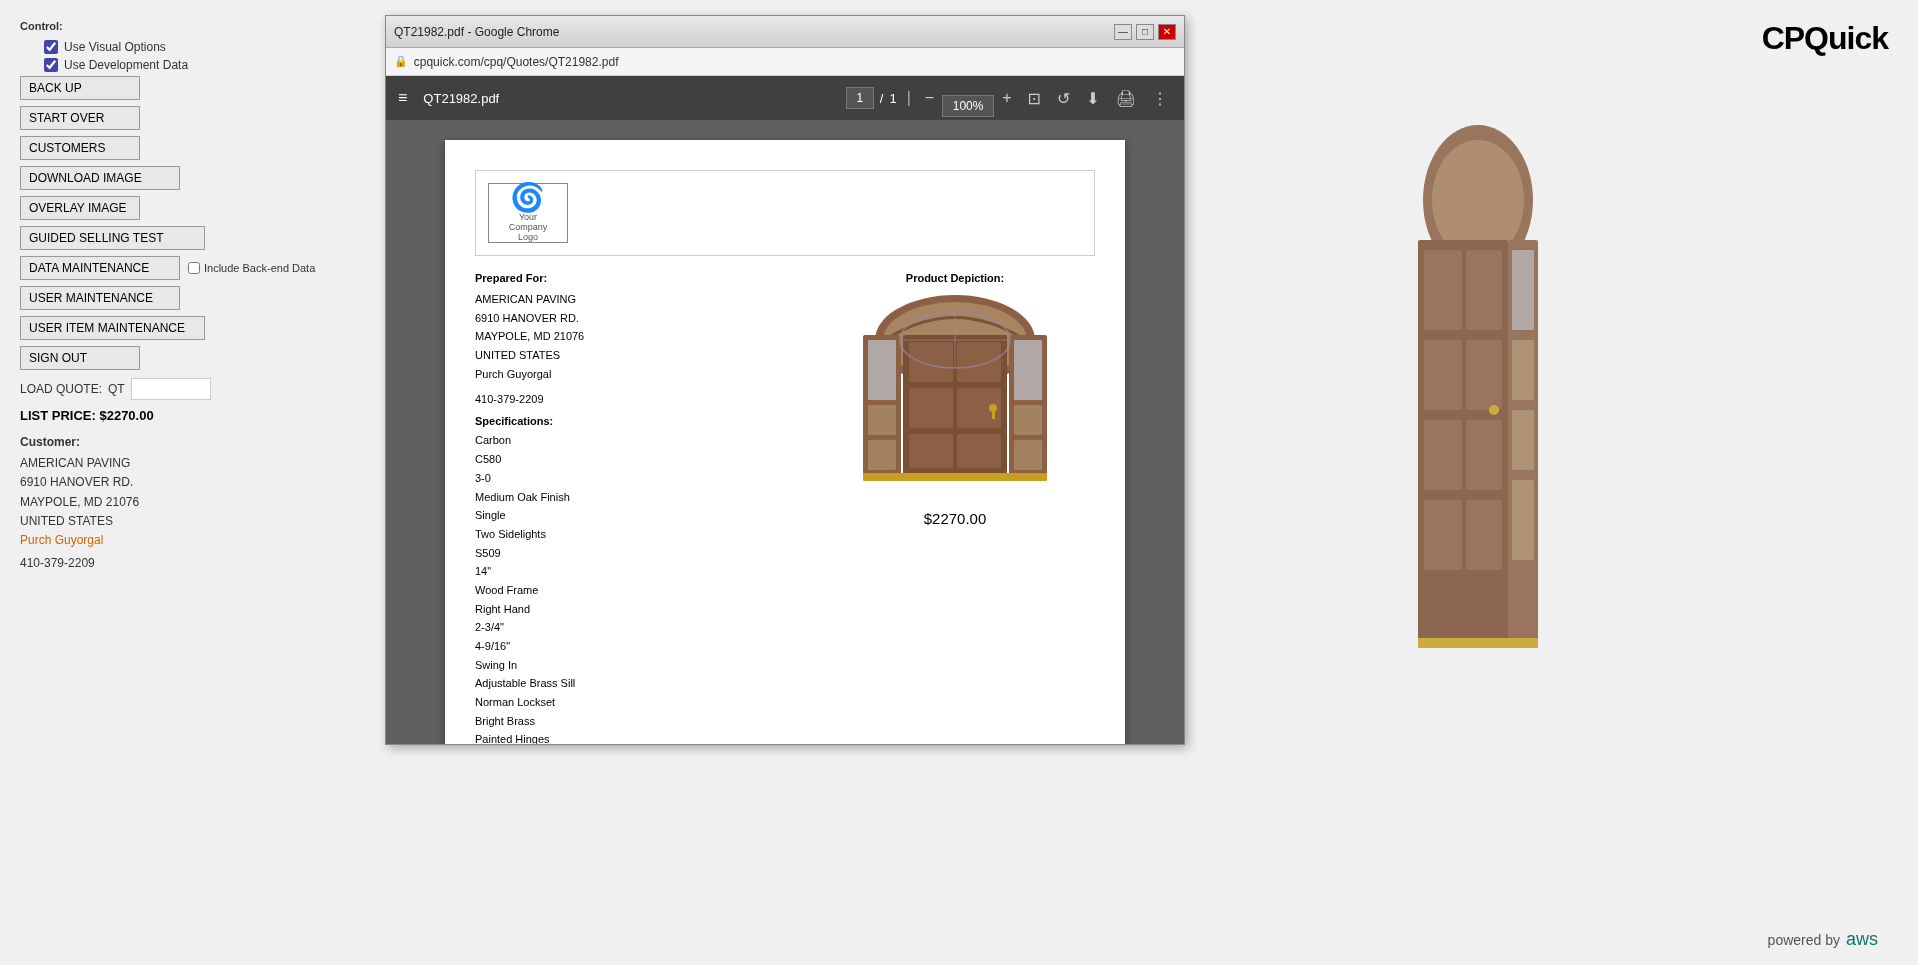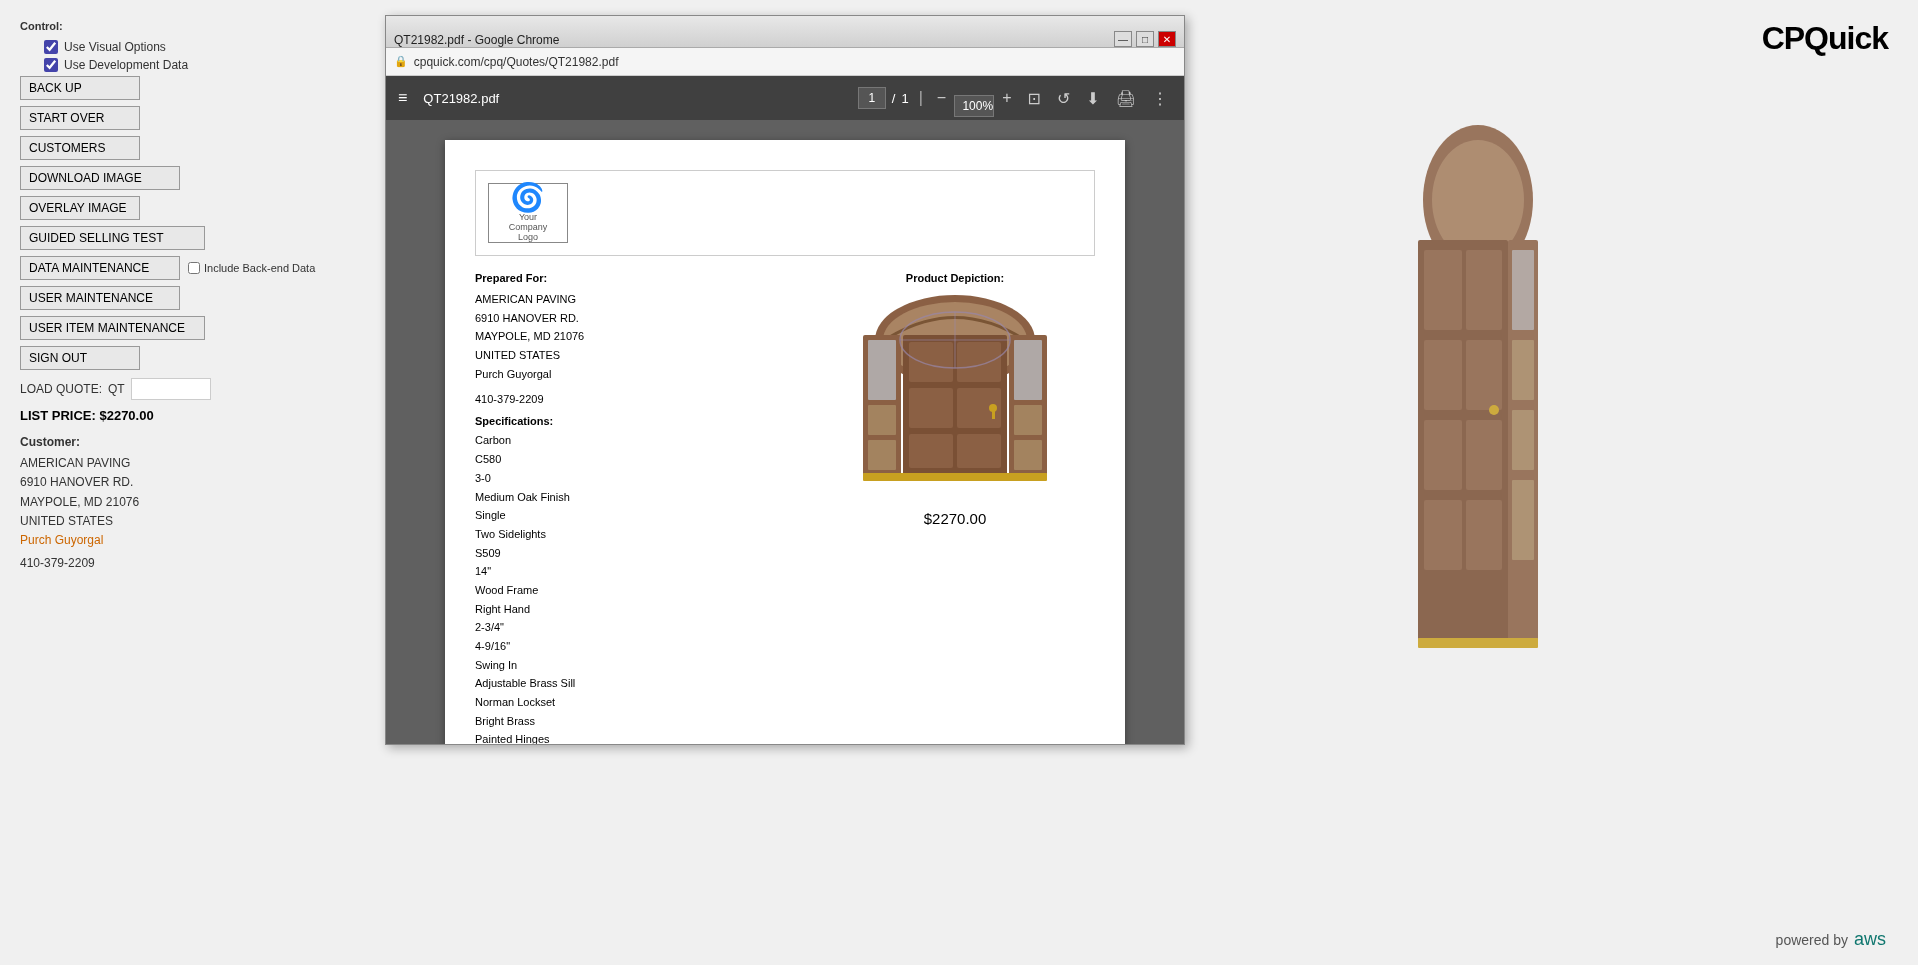--- a/index.html
+++ b/index.html
@@ -22,21 +22,21 @@
       color: #000;
       letter-spacing: -1px;
     }
     .brand-logo span.cp { color: #000; }
     .brand-logo span.quick { color: #000; }
 
     
     .aws-footer {
       position: absolute;
       bottom: 15px;
-      right: 32px;
+      right: 40px;
       font-size: 14px;
       color: #555;
       display: flex;
       align-items: center;
       gap: 6px;
     }
     .aws-smile {
       color: #0f766e;
       font-size: 18px;
     }
@@ -152,21 +152,21 @@
       border: 1px solid #888;
       box-shadow: 3px 3px 10px rgba(0,0,0,0.3);
       display: flex;
       flex-direction: column;
     }
 
     .browser-titlebar {
       background: linear-gradient(to bottom, #e8e8e8, #d0d0d0);
       height: 32px;
       display: flex;
-      align-items: flex-end;
+      align-items: center;
       padding: 0 8px;
       border-bottom: 1px solid #aaa;
       gap: 8px;
     }
     .browser-title-text {
       font-size: 12px;
       color: #222;
       flex: 1;
     }
     .browser-controls {
@@ -223,27 +223,27 @@
       height: 22px;
       background: #555;
       border: 1px solid #777;
       color: #fff;
       font-size: 12px;
       text-align: center;
     }
     .pdf-separator { color: #aaa; margin: 0 2px; }
     .pdf-zoom { display: flex; align-items: center; gap: 4px; font-size: 13px; }
     .pdf-zoom-input {
-      width: 40px;
+      width: 52px;
       height: 22px;
       background: #555;
       border: 1px solid #777;
       color: #fff;
       font-size: 12px;
-      text-align: right;
+      text-align: center;
       margin-top: 16px;
     }
     .pdf-icon-btn {
       color: #ccc;
       font-size: 16px;
       cursor: pointer;
       padding: 2px 4px;
     }
     .pdf-toolbar-right { display: flex; align-items: center; gap: 8px; margin-left: auto; }
 

